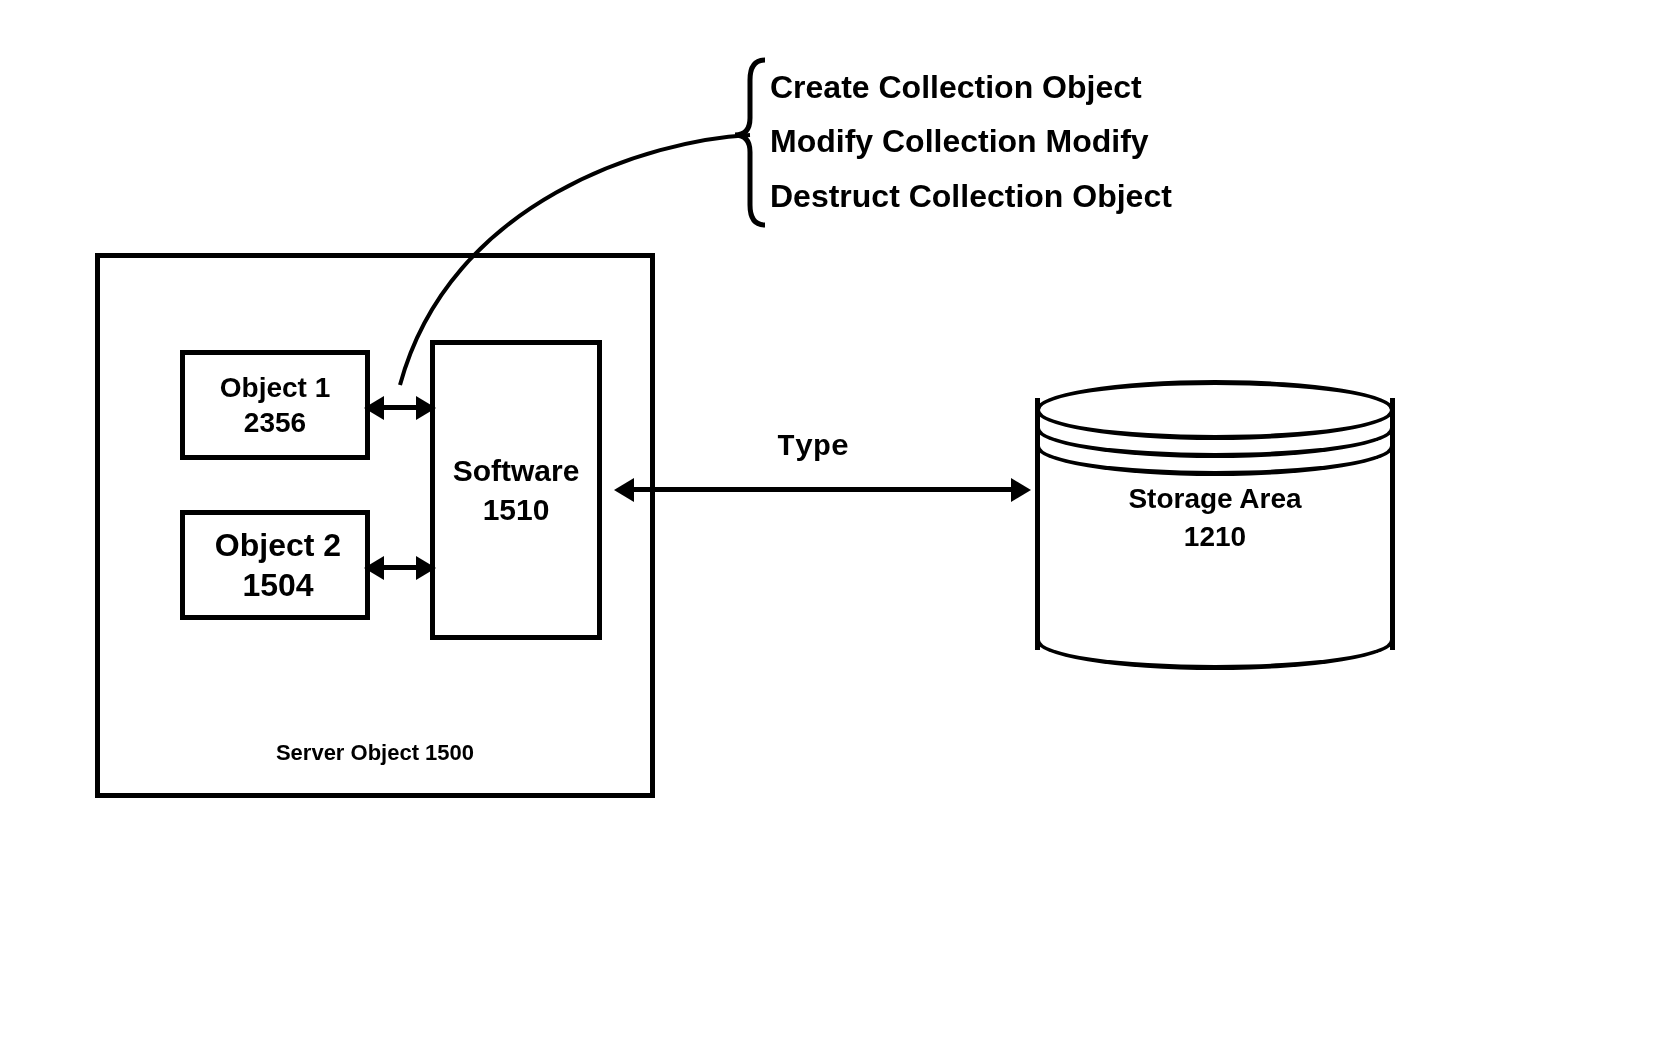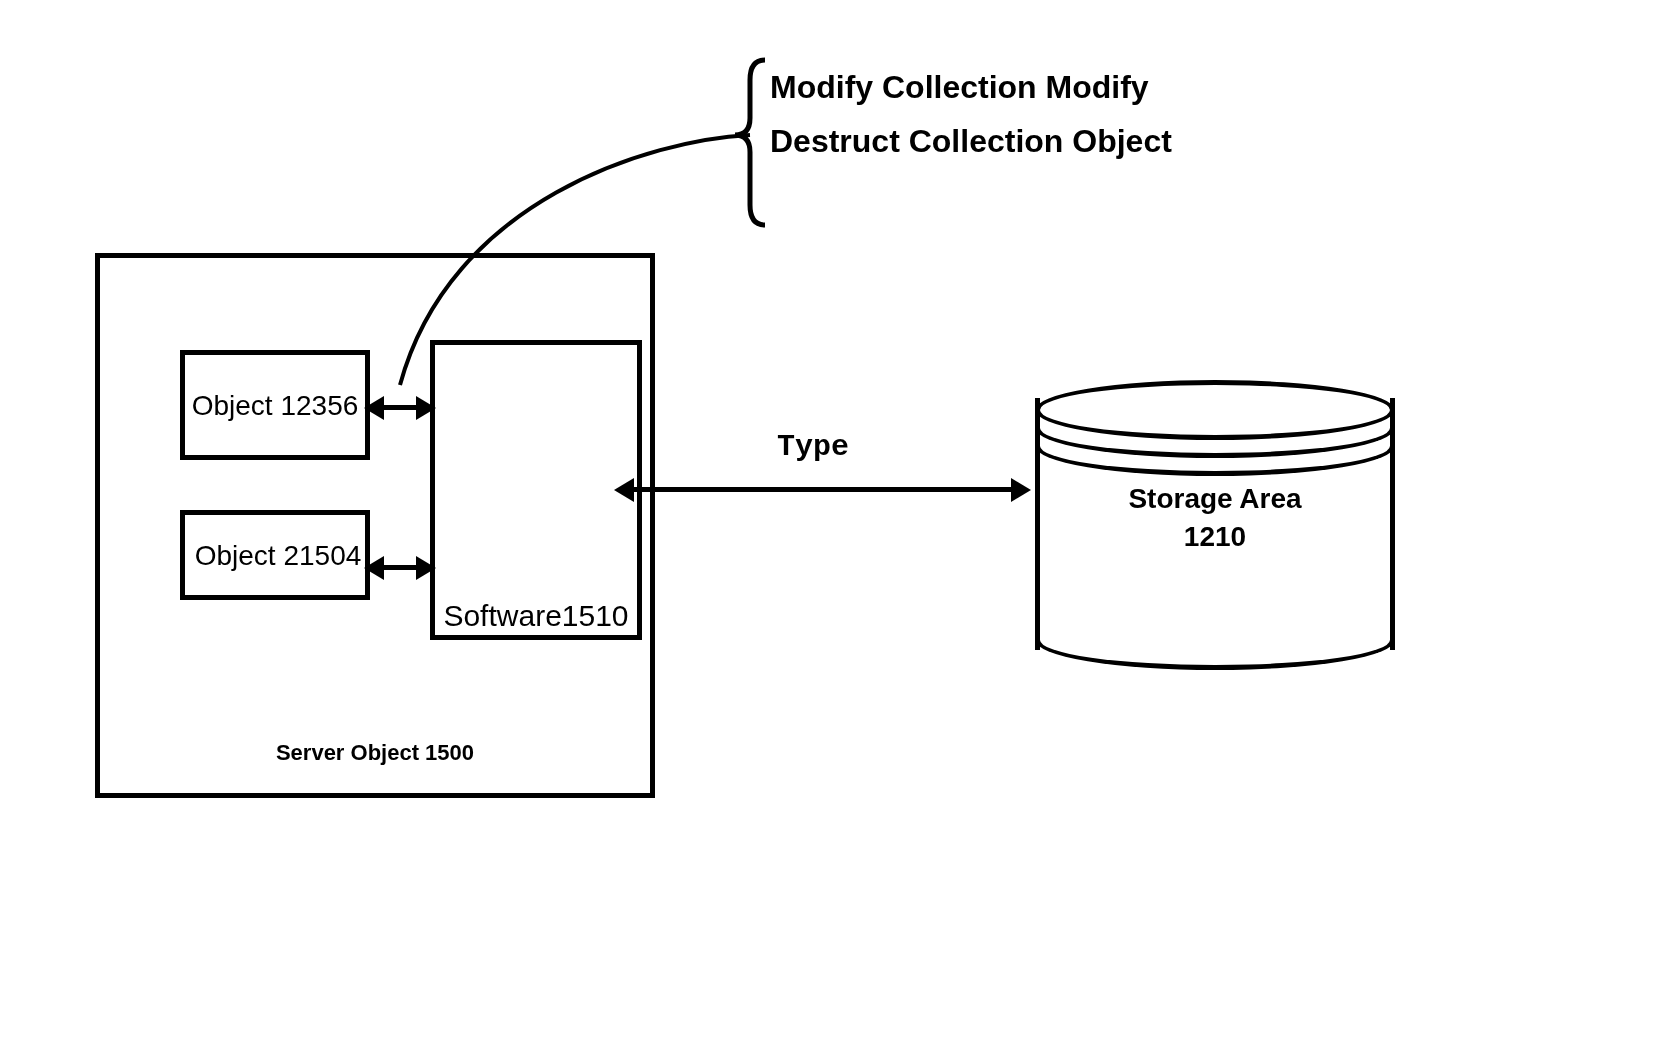--- a/index.html
+++ b/index.html
@@ -11,25 +11,25 @@
   .stage {
     position: relative;
     width: 1665px;
     height: 1039px;
   }
   .box {
     position: absolute;
     border: 5px solid #000;
     box-sizing: border-box;
     display: flex;
-    flex-direction: row;
+    flex-direction: column;
     align-items: center;
     justify-content: center;
     text-align: center;
-    font-weight: 400;
+    font-weight: 700;
   }
   .server-container {
     left: 95px;
     top: 253px;
     width: 560px;
     height: 545px;
     display: block;
     text-align: left;
   }
   .server-label {
@@ -46,33 +46,32 @@
     top: 350px;
     width: 190px;
     height: 110px;
     font-size: 28px;
     line-height: 1.25;
   }
   .obj2 {
     left: 180px;
     top: 510px;
     width: 190px;
-    height: 90px;
-    font-size: 28px;
+    height: 110px;
+    font-size: 32px;
     line-height: 1.25;
     padding-left: 6px;
   }
   .software {
     left: 430px;
     top: 340px;
-    width: 212px;
+    width: 172px;
     height: 300px;
     font-size: 30px;
     line-height: 1.3;
-    align-items: flex-end;
   }
   .cylinder {
     position: absolute;
     left: 1035px;
     top: 380px;
     width: 360px;
     height: 280px;
   }
   .cyl-body {
     position: absolute;
@@ -207,20 +206,21 @@
     <div class="cyl-ring" style="top:36px;"></div>
     <div class="cyl-top"></div>
     <div class="cyl-bottom"></div>
     <div class="cyl-text">
       <span>Storage Area</span><br>
       <span>1210</span>
     </div>
   </div>
 
   <div class="ops-list">
+    <div>Create Collection Object</div>
     <div>Modify Collection Modify</div>
     <div>Destruct Collection Object</div>
   </div>
 
   <svg class="overlay" viewBox="0 0 1665 1039">
 
     <path d="M 400 385 C 450 200, 650 140, 750 135" stroke="#000" stroke-width="4" fill="none"></path>
 
     <path d="M 765 60
              Q 750 60 750 80

